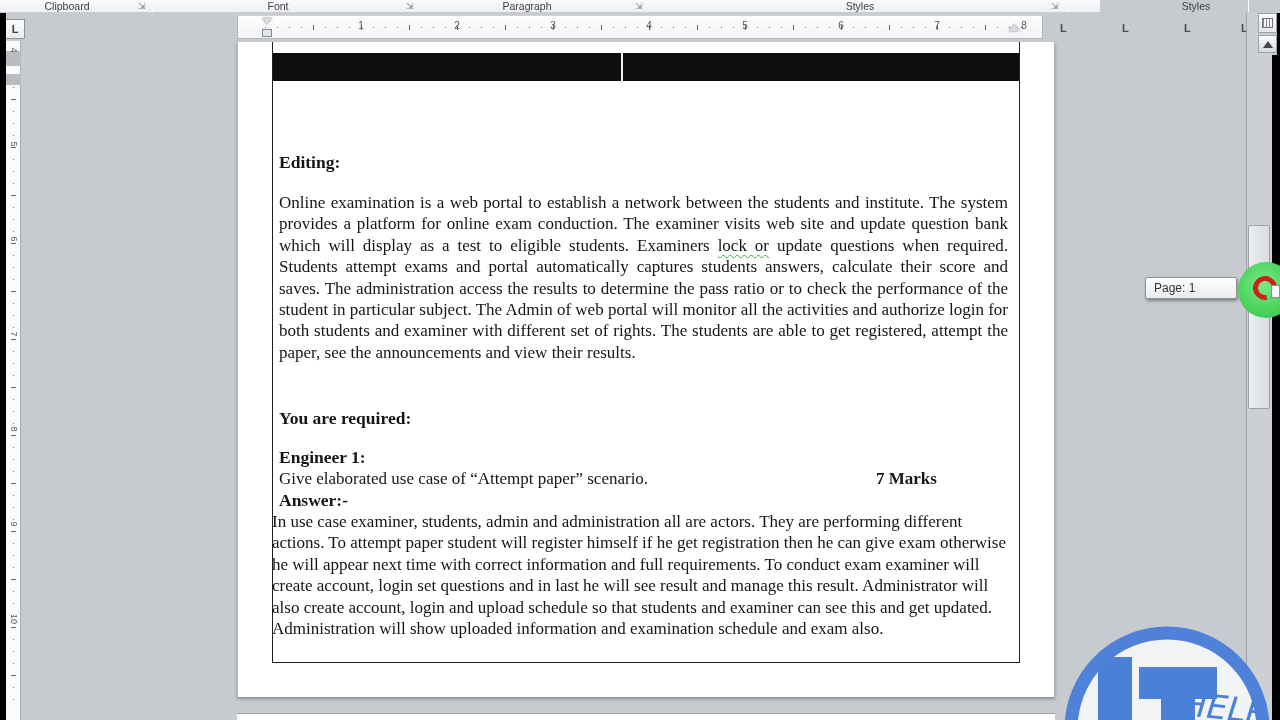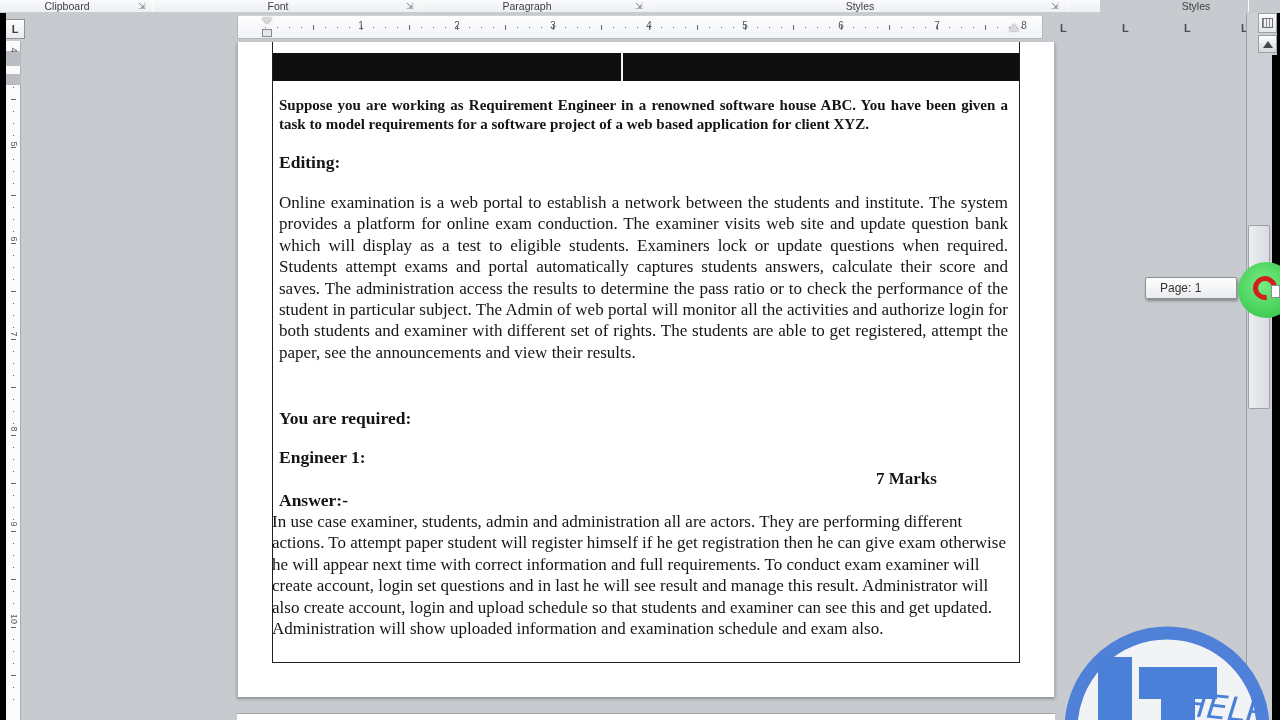--- a/index.html
+++ b/index.html
@@ -86,40 +86,40 @@
     position:absolute; left:272px; top:42px; width:748px; height:621px;
     border:1px solid #1f1f1f; border-top:none;
   }
   #header-bar { position:absolute; left:273px; top:53px; width:746px; height:28px; background:#0e0e0e; }
   #header-bar .cell-divider { position:absolute; left:348px; top:0; width:2px; height:28px; background:#f2f2f2; }
 
   .doc { font-family:"Liberation Serif","DejaVu Serif",serif; color:#151515; }
   #intro-para { position:absolute; left:279px; top:96px; width:729px; font-size:15px; line-height:18.5px; font-weight:bold; text-align:justify; }
   .h-doc { position:absolute; left:279px; font-size:17.5px; font-weight:bold; }
   #scenario-para { position:absolute; left:279px; top:192px; width:729px; font-size:17px; line-height:21.4px; text-align:justify; }
-  .squiggle { text-decoration-style:wavy; text-decoration-color:#3aa54a; text-decoration-thickness:1px; text-underline-offset:3px; }
+  .squiggle { text-decoration:underline; text-decoration-style:wavy; text-decoration-color:#3aa54a; text-decoration-thickness:1px; text-underline-offset:3px; }
   #question-line { position:absolute; left:279px; top:469px; width:741px; font-size:17px; }
   #marks { position:absolute; left:597px; top:0; font-weight:bold; }
   #answer-para { position:absolute; left:272px; top:511px; width:737px; font-size:17px; line-height:21.4px; }
 
   
   #scroll-track { position:absolute; left:1246px; top:13px; width:26px; height:707px; background:#ccd0d4; border-left:1px solid #9da0a5; }
   #scroll-thumb { position:absolute; left:1248px; top:225px; width:22px; height:184px; background:linear-gradient(90deg,#eceef1,#d9dce0); border:1px solid #9da0a5; border-radius:2px; }
   #ruler-toggle { position:absolute; left:1258px; top:13px; width:19px; height:20px; background:linear-gradient(#fcfcfd,#e4e6ea); border:1px solid #9da0a5; }
   #ruler-toggle .glyph { position:absolute; left:3px; top:4px; width:11px; height:10px; border:1px solid #6f7278;
     background:repeating-linear-gradient(to right,#8a8d92 0 1px,transparent 1px 3px); }
   #scroll-up { position:absolute; left:1258px; top:35px; width:19px; height:18px; background:linear-gradient(#fdfdfd,#d5d8dc); border:1px solid #9da0a5; }
   #scroll-up .arrow { position:absolute; left:4px; top:5px; width:0; height:0; border-left:5px solid transparent; border-right:5px solid transparent; border-bottom:7px solid #43464b; }
 
   
   #page-tooltip {
     position:absolute; left:1145px; top:277px; width:92px; height:22px;
     background:linear-gradient(#fefefe,#e9ebee); border:1px solid #8e9196; border-radius:2px;
     box-shadow:1px 2px 3px rgba(0,0,0,.35);
-    font-size:12px; color:#333; line-height:21px; padding-left:14px;
+    font-size:12px; color:#333; line-height:21px; padding-left:8px;
   }
   #cursor-highlight {
     position:absolute; left:1238px; top:262px; width:56px; height:56px; border-radius:50%;
     background:radial-gradient(circle at 45% 40%, #77ec83, #3ecb52 75%);
   }
   #record-ring {
     position:absolute; left:15px; top:14px; width:24px; height:24px; border-radius:50%;
     border:5px solid #d01f1f; border-right-color:transparent; transform:rotate(35deg);
   }
   #mini-cursor-box { position:absolute; left:1271px; top:285px; width:9px; height:13px; background:#fff; border:1px solid #8a8d92; }
@@ -187,30 +187,30 @@
   <span class="tabstop" style="left:1241px">L</span>
 
   <div id="page"></div>
   <div id="page2"></div>
 
   <div id="content-box"></div>
   <div id="header-bar">
     <div class="cell-divider"></div>
   </div>
 
-  <div id="intro-para" class="doc">Suppose you are working as Requirement Engineer in a renowned software house ABC. You have been given a task to model requirements for a software project of a web based application for client XYZ.</div>
 
   <div class="h-doc doc" style="top:152px">Editing:</div>
 
   <div id="scenario-para" class="doc"><span>Online examination is a web portal to establish a network between the students and institute. The system provides a platform for online exam conduction. The examiner visits web site and update question bank which will display as a test to eligible students.  Examiners </span><span class="squiggle">lock or</span><span> update questions when required. Students attempt exams and portal automatically captures students answers, calculate their score and saves. The administration access the results to determine the pass ratio or to check the performance of the student in particular subject. The Admin of web portal will monitor all the activities and authorize login for both students and examiner with different set of rights. The students are able to get registered, attempt the paper, see the announcements and view their results.</span></div>
 
   <div class="h-doc doc" style="top:408px">You are required:</div>
   <div class="h-doc doc" style="top:447px">Engineer 1:</div>
 
   <div id="question-line" class="doc">
+    <span>Give elaborated use case of “Attempt paper” scenario.</span>
     <span id="marks">7 Marks</span>
   </div>
 
   <div class="h-doc doc" style="top:490px">Answer:-</div>
   <div id="answer-para" class="doc">In use case examiner, students, admin and administration all are actors. They are performing different actions. To attempt paper student will register himself if he get registration then he can give exam otherwise he will appear next time with correct information and full requirements. To conduct exam examiner will create account, login set questions and in last he will see result and manage this result. Administrator will also create account, login and upload schedule so that students and examiner can see this and get updated. Administration will show uploaded information and examination schedule and exam also.</div>
 
   <div id="black-left"></div>
   <div id="black-right"></div>
   <div id="black-right-thin"></div>
 

